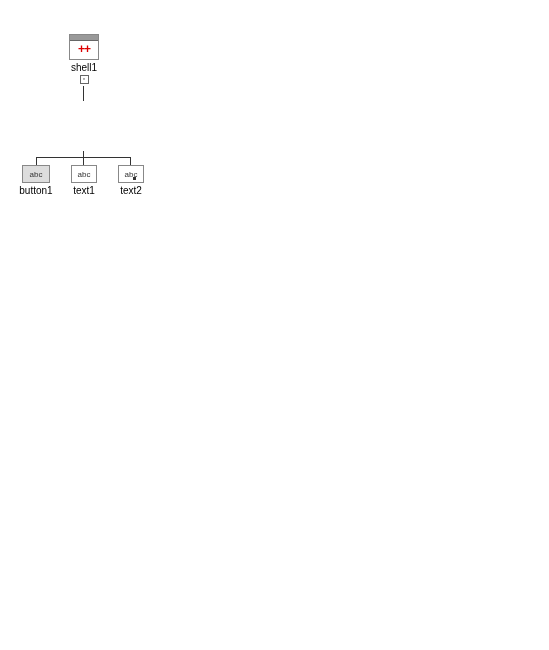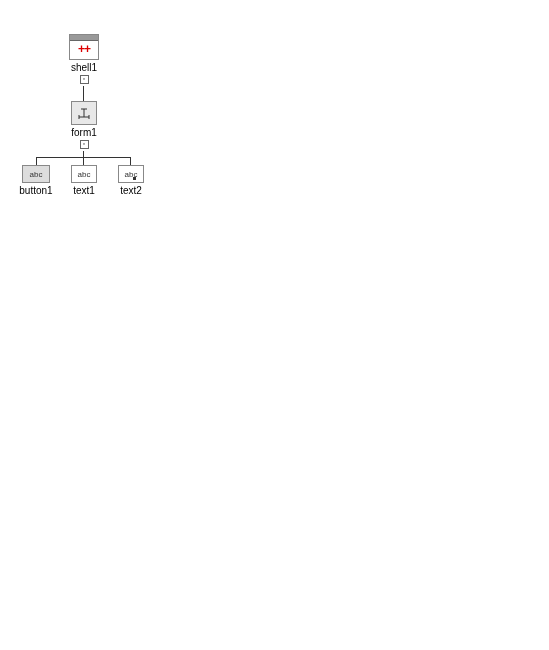--- a/index.html
+++ b/index.html
@@ -120,33 +120,20 @@
     <div class="icon-shell">
       <div class="top"></div>
       <div class="body">++</div>
     </div>
     <div class="label">shell1</div>
     <div class="expander">▫</div>
   </div>
 
   <div class="connector" style="left:83px; top:86px; width:1px; height:15px;"></div>
 
-  <div class="node" style="left:64px; top:101px;">
-    <div class="icon-form">
-      <svg width="16" height="14" viewBox="0 0 16 14">
-        <line x1="3" y1="11" x2="13" y2="11" stroke="#333" stroke-width="1"></line>
-        <line x1="8" y1="11" x2="8" y2="3" stroke="#333" stroke-width="1"></line>
-        <line x1="5" y1="3" x2="11" y2="3" stroke="#333" stroke-width="1"></line>
-        <line x1="3" y1="9" x2="3" y2="13" stroke="#333" stroke-width="1"></line>
-        <line x1="13" y1="9" x2="13" y2="13" stroke="#333" stroke-width="1"></line>
-      </svg>
-    </div>
-    <div class="label">form1</div>
-    <div class="expander">▫</div>
-  </div>
 
   <div class="connector" style="left:83px; top:151px; width:1px; height:6px;"></div>
 
   <div class="connector" style="left:36px; top:157px; width:95px; height:1px;"></div>
 
   <div class="connector" style="left:36px; top:157px; width:1px; height:8px;"></div>
   <div class="connector" style="left:83px; top:157px; width:1px; height:8px;"></div>
   <div class="connector" style="left:130px; top:157px; width:1px; height:8px;"></div>
 
   <div class="node" style="left:16px; top:165px;">

